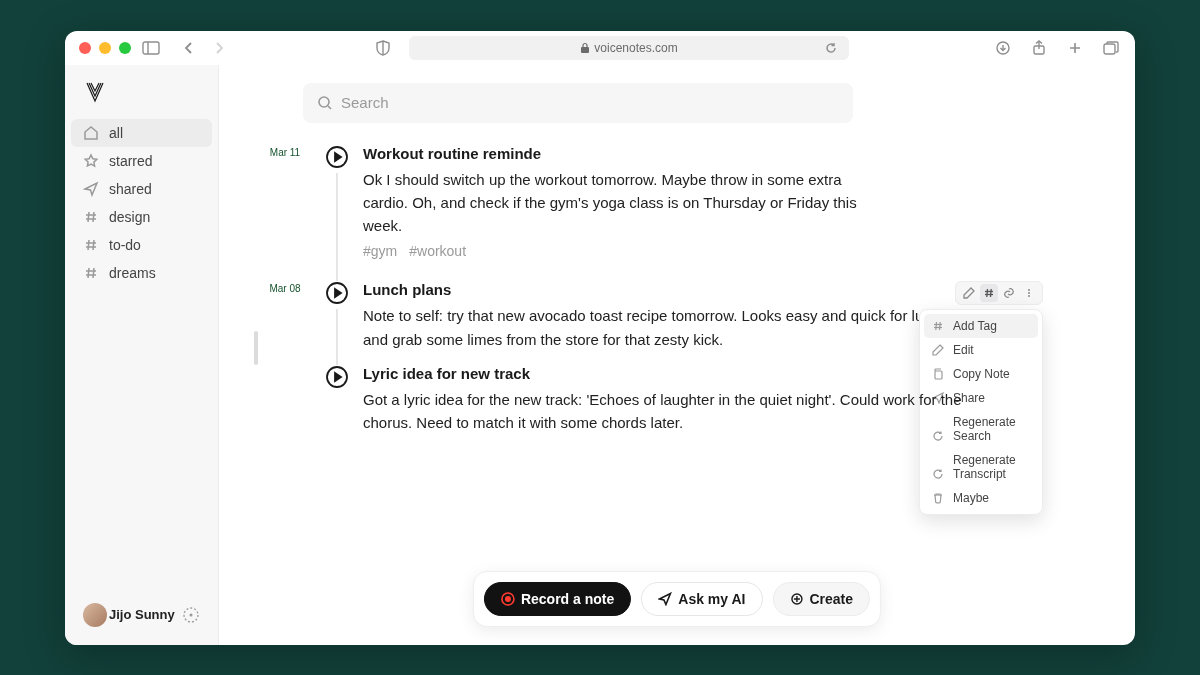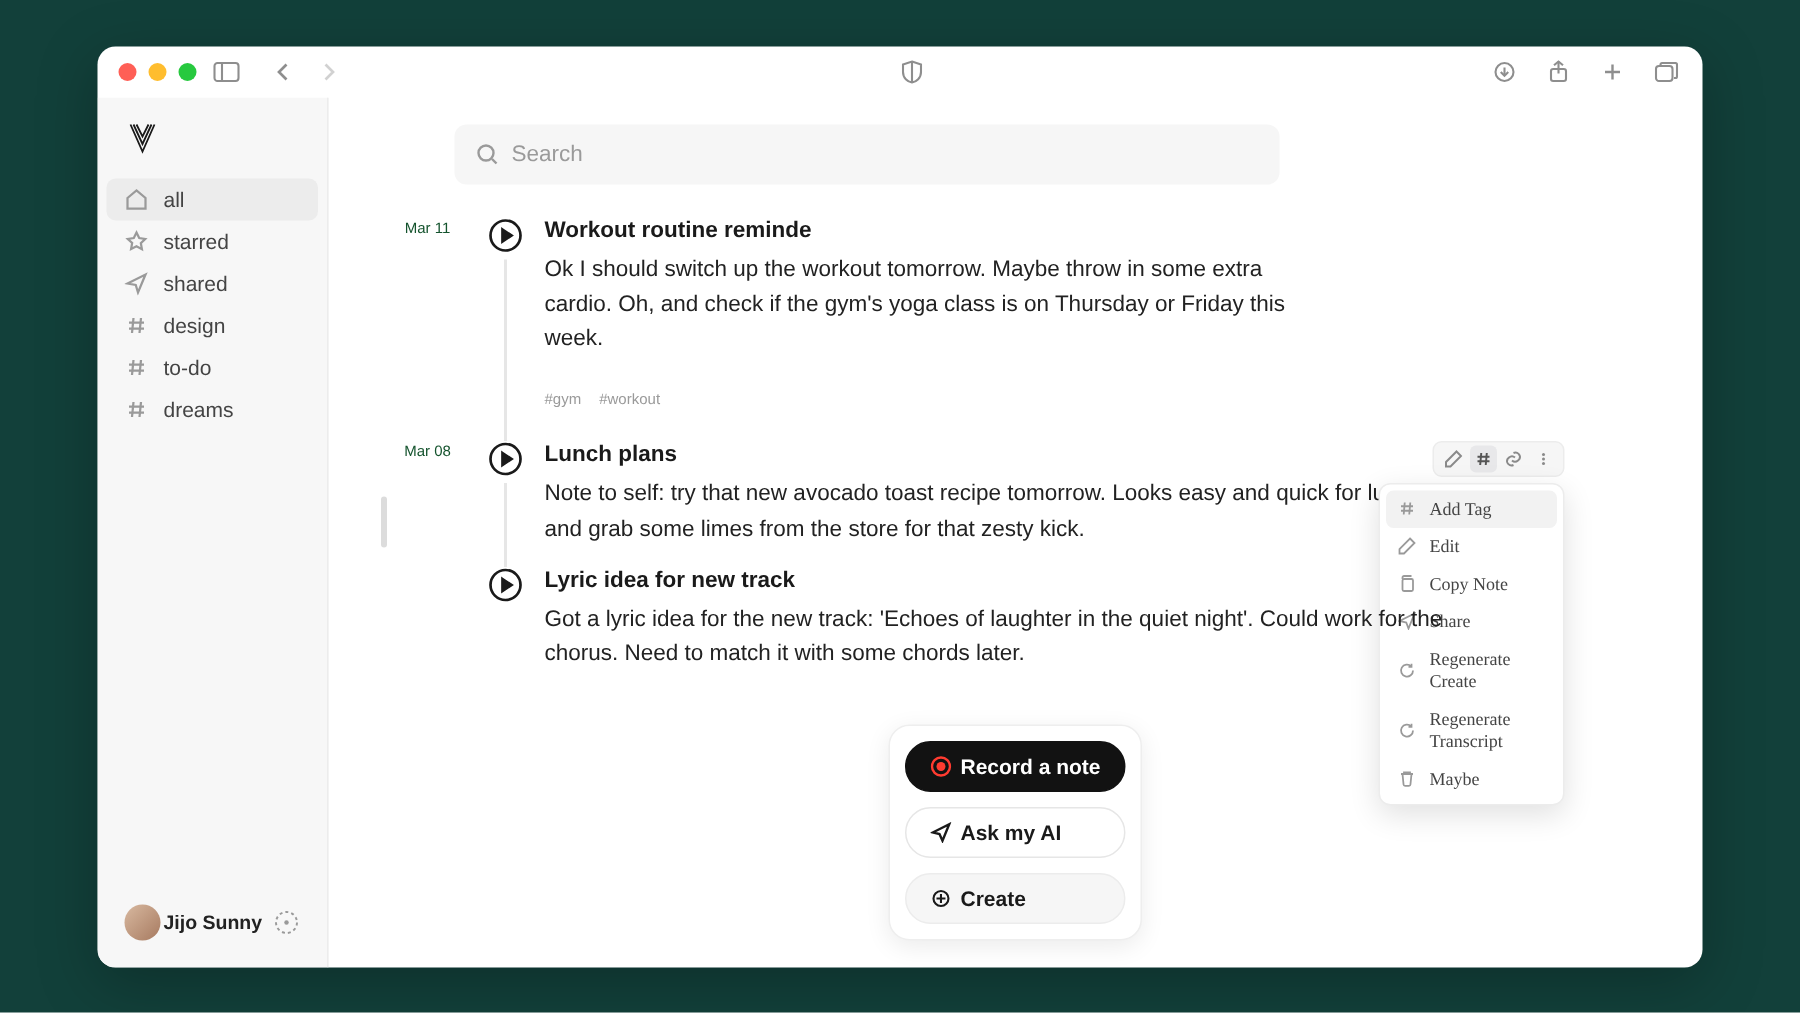--- a/index.html
+++ b/index.html
@@ -107,55 +107,55 @@
   .play { width:24px;height:24px; flex-shrink:0; margin-top:0px; color:#1a1a1a;}
   .rail-wrap { position:relative; }
   .rail {
     position:absolute; left:11px; top:28px; width:2px; bottom:-22px;
     background:#e6e6e6;
   }
   .note-body { flex:1; max-width: 520px; }
   .note-body.wide { max-width: 640px; }
   .note-title { font-weight:700; font-size:15px; margin-bottom:6px;}
   .note-text { font-size:15px; line-height:1.55; color:#222;}
-  .note-tags { margin-top:24px; display:flex; gap:12px; color:#9a9a9a; font-size:10px;text-align:right;}
+  .note-tags { margin-top:6px; display:flex; gap:12px; color:#9a9a9a; font-size:14px;text-align:right;}
   .hover-tools {
     position:absolute; right:-40px; top:0;
     display:flex; gap:2px;
     background:#f6f6f6; border:1px solid #ececec;
     border-radius:6px; padding:2px 4px;
   }
   .hover-tools .ht { width:18px;height:18px; display:flex;align-items:center;justify-content:center; color:#8a8a8a; border-radius:4px;}
   .hover-tools .ht.active { background:#e8e8ea; color:#555;}
   .context-menu {
     position:absolute;
     right:-40px; top:28px;
     width:124px;
     background:#fff;
     border:1px solid #ececec;
     border-radius:8px;
     box-shadow:0 6px 20px rgba(0,0,0,0.12);
     padding:4px;
     font-size:12px;
   }
   .menu-item {
-    display:flex;align-items:center;gap:8px;
+    display:flex;align-items:flex-end;gap:8px;
     padding:5px 8px; border-radius:5px;
-    color:#444; cursor:pointer;font-family:Liberation Serif, serif;
+    color:#444; cursor:pointer;
   }
   .menu-item.highlight { background:#f2f2f2;}
   .menu-icon { width:13px;height:13px;color:#9a9a9a;flex-shrink:0;}
   .action-bar {
     position:absolute; bottom:18px; left:50%; transform:translateX(-50%);
     background:#fff;
     border:1px solid #eee;
     border-radius:14px;
     box-shadow:0 4px 16px rgba(0,0,0,0.08);
     padding:10px;
-    display:flex; gap:10px;flex-direction:column;
+    display:flex; gap:10px;
   }
   .pill {
     display:flex;align-items:center;gap:6px;
     padding:8px 16px; border-radius:20px;
     font-size:14px; font-weight:600; cursor:pointer;
     border:1px solid #e6e6e6;
     background:#fff;
   }
   .pill.dark { background:#121212; color:#fff; border-color:#121212;}
   .pill.light { background:#f6f6f6; border-color:#ececec;}
@@ -195,20 +195,35 @@
           </svg>
       </span>
     </div>
     <div class="tb-spacer"></div>
     <span class="tb-icon shield">
       <svg width="14" height="16" viewBox="0 0 14 16" fill="none" stroke="currentColor" stroke-width="1.4">
           <path d="M7 1 L13 3 V8 C13 12 10 14.5 7 15 C4 14.5 1 12 1 8 V3 Z"></path>
           <line x1="7" y1="1" x2="7" y2="15"></line>
         </svg>
     </span>
+    <div class="url-bar">
+      <span class="lock">
+        <svg width="10" height="12" viewBox="0 0 10 12" fill="currentColor">
+            <rect x="1" y="5" width="8" height="6" rx="1"></rect>
+            <path d="M3 5 V3.5 a2 2 0 0 1 4 0 V5" fill="none" stroke="currentColor" stroke-width="1.2"></path>
+          </svg>
+      </span>
+      <span>voicenotes.com</span>
+      <span class="reload tb-icon">
+        <svg width="12" height="12" viewBox="0 0 12 12" fill="none" stroke="currentColor" stroke-width="1.4">
+            <path d="M10 6a4 4 0 1 1-1.2-2.8"></path>
+            <polyline points="9,1 9,3.5 6.5,3.5"></polyline>
+          </svg>
+      </span>
+    </div>
     <div class="tb-spacer"></div>
     <div class="tb-right">
       <span class="tb-icon">
         <svg width="14" height="14" viewBox="0 0 14 14" fill="none" stroke="currentColor" stroke-width="1.4">
             <circle cx="7" cy="7" r="6"></circle>
             <polyline points="7,4 7,9"></polyline>
             <polyline points="4.5,7 7,9.5 9.5,7"></polyline>
           </svg>
       </span>
       <span class="tb-icon">
@@ -430,21 +445,21 @@
                   </span>
                 <span>Share</span>
               </div>
               <div class="menu-item">
                 <span class="menu-icon">
                     <svg width="12" height="12" viewBox="0 0 12 12" fill="none" stroke="currentColor" stroke-width="1.2">
                       <path d="M10 6a4 4 0 1 1-1.2-2.8"></path>
                       <polyline points="9,1.5 9,3.5 7,3.5"></polyline>
                     </svg>
                   </span>
-                <span>Regenerate Create</span>
+                <span>Regenerate Search</span>
               </div>
               <div class="menu-item">
                 <span class="menu-icon">
                     <svg width="12" height="12" viewBox="0 0 12 12" fill="none" stroke="currentColor" stroke-width="1.2">
                       <path d="M10 6a4 4 0 1 1-1.2-2.8"></path>
                       <polyline points="9,1.5 9,3.5 7,3.5"></polyline>
                     </svg>
                   </span>
                 <span>Regenerate Transcript</span>
               </div>

